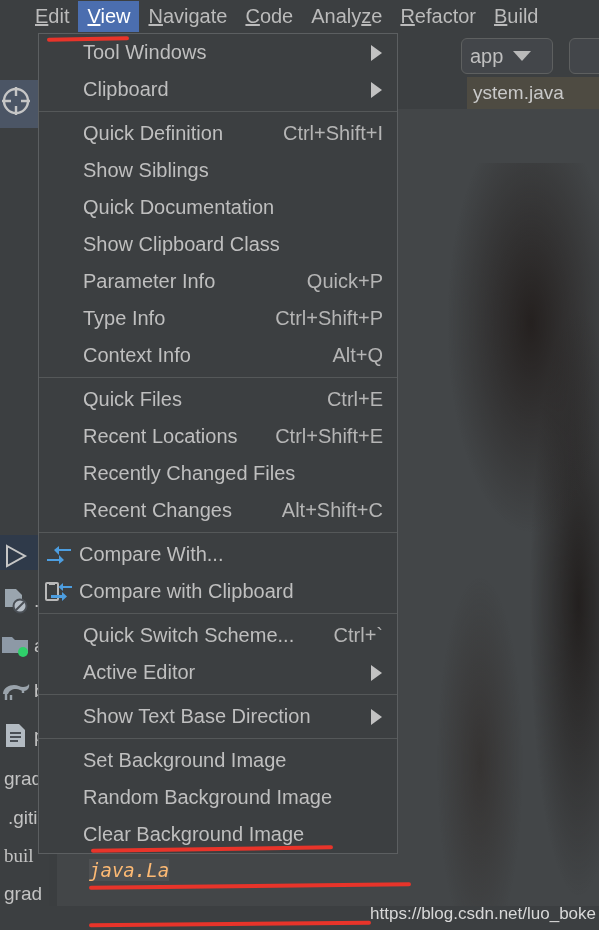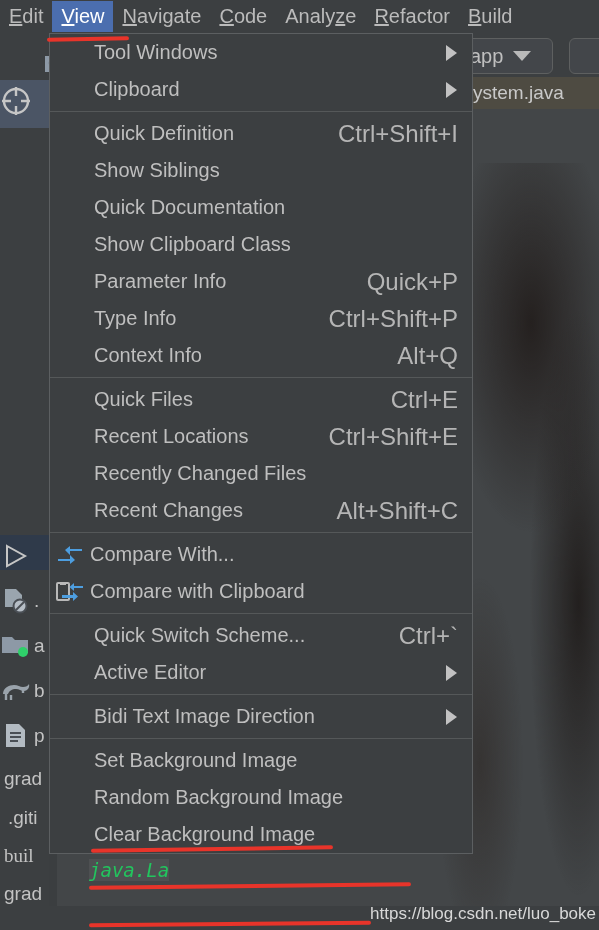--- a/index.html
+++ b/index.html
@@ -38,31 +38,31 @@
   .caret{width:0;height:0;border-left:9px solid transparent;border-right:9px solid transparent;
          border-top:10px solid #b9b9b9;margin-left:10px;}
   .tabbar{position:absolute;left:0;top:44px;width:550px;height:32px;background:#3c3f41;}
   .tab-active{position:absolute;top:44px;height:32px;background:#4e4b42;
               display:flex;align-items:center;color:#c9c9c9;font-size:19px;padding:0 6px;white-space:nowrap;}
   .gutter{position:absolute;left:0;top:76px;width:8px;height:854px;background:#3b3e40;}
   .code{position:absolute;color:#6a8759;font-family:"DejaVu Sans Mono","Liberation Mono",monospace;
         font-size:19px;font-style:italic;font-weight:bold;white-space:nowrap;}
   .code.kw{color:#9876aa;font-weight:bold;}
   .code.orange{color:#cc9a63;font-weight:normal;}
-  .code.blue{color:#22c55e;font-weight:normal;}
+  .code.blue{color:#fdba74;font-weight:normal;}
   .code.hl{background:#4e5052;}
   .hsep{position:absolute;background:#4a4d4f;height:1px;}
 
   
-  .menu{position:absolute;left:49px;top:33px;width:424px;background:#3c3f41;
+  .menu{position:absolute;left:38px;top:33px;width:360px;background:#3c3f41;
         border:1px solid #5c5f61;box-sizing:border-box;}
   .mi{position:relative;height:37px;display:flex;align-items:center;box-sizing:border-box;}
   .mi .icon{width:40px;display:flex;align-items:center;justify-content:center;flex:none;}
   .mi .label{font-size:20px;color:#bfbfbf;white-space:nowrap;}
-  .mi .accel{position:absolute;right:14px;font-size:24px;color:#b5b5b5;white-space:nowrap;}
+  .mi .accel{position:absolute;right:14px;font-size:20px;color:#b5b5b5;white-space:nowrap;}
   .mi .arrow{position:absolute;right:15px;width:0;height:0;
              border-top:8px solid transparent;border-bottom:8px solid transparent;
              border-left:11px solid #c2c2c2;}
   .mi.noicon .label{margin-left:44px;}
   .menusep{height:1px;background:#555859;margin:3px 0;}
 
   
   .red{position:absolute;background:transparent;pointer-events:none;}
   .redline{position:absolute;background:#e8342a;border-radius:3px;}
 
@@ -196,21 +196,21 @@
         <div class="tree-row" style="top: 846px; height: 30px;">
           <span class="tlabel" style="margin-left: 4px;">grad</span>
         </div>
       </div>
   </div>
 
   <div class="statusbar"></div>
 </div>
 
 <div class="menubar">
-  <div id="menubar-layer" style="display:flex;align-items:flex-end;">
+  <div id="menubar-layer" style="display:flex;align-items:flex-end;margin-left:26px;">
       <div class="menubar-item"><span><span class="mn-u">E</span>dit</span></div>
       <div class="menubar-item active"><span><span class="mn-u">V</span>iew</span></div>
       <div class="menubar-item"><span><span class="mn-u">N</span>avigate</span></div>
       <div class="menubar-item"><span><span class="mn-u">C</span>ode</span></div>
       <div class="menubar-item"><span>Analy<span class="mn-u">z</span>e</span></div>
       <div class="menubar-item"><span><span class="mn-u">R</span>efactor</span></div>
       <div class="menubar-item"><span><span class="mn-u">B</span>uild</span></div>
     </div>
 </div>
 
@@ -291,21 +291,21 @@
       <div class="mi noicon">
         <span class="label">Quick Switch Scheme...</span>
         <span class="accel">Ctrl+`</span>
       </div>
       <div class="mi noicon">
         <span class="label">Active Editor</span>
         <span class="arrow"></span>
       </div>
       <div class="menusep"></div>
       <div class="mi noicon">
-        <span class="label">Bidi Text Image Direction</span>
+        <span class="label">Show Text Base Direction</span>
         <span class="arrow"></span>
       </div>
       <div class="menusep"></div>
       <div class="mi noicon">
         <span class="label">Set Background Image</span>
       </div>
       <div class="mi noicon">
         <span class="label">Random Background Image</span>
       </div>
       <div class="mi noicon">

